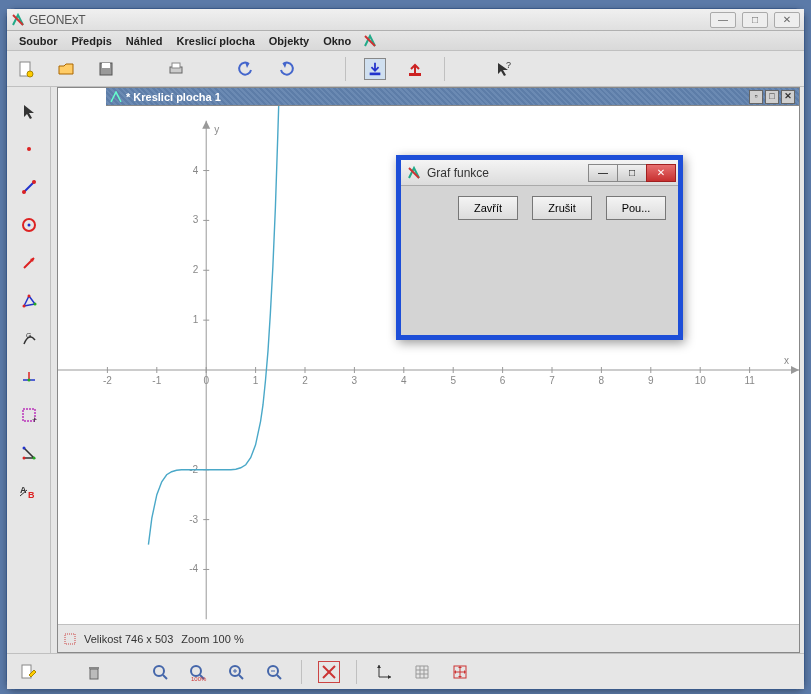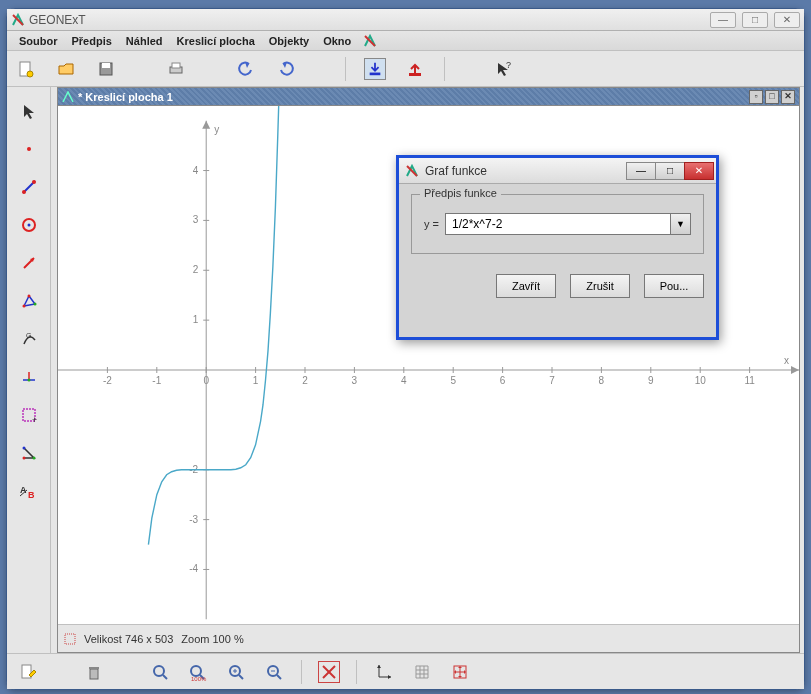--- a/index.html
+++ b/index.html
@@ -22,36 +22,36 @@
   .tsep { width: 1px; height: 24px; background: #c0c0c0; }
   
   .client { position: absolute; top: 78px; left: 0; right: 0; bottom: 36px; display: flex; }
   
   .toolbox { width: 44px; background: #e6e6e6; border-right: 1px solid #c0c0c0; display: flex; flex-direction: column; align-items: center; padding-top: 12px; gap: 14px; }
   .toolitem { width: 24px; height: 24px; display: flex; align-items: center; justify-content: center; }
   
   .canvas-area { flex: 1; background: #e6e6e6; padding: 0 4px 0 6px; position: relative; }
   
   .inner-window { position: absolute; top: 0; left: 6px; right: 4px; bottom: 0; background: #fff; border: 1px solid #888; }
-  .inner-titlebar { height: 18px; background: repeating-linear-gradient(45deg,#5d7da8,#5d7da8 2px,#6b8ab3 2px,#6b8ab3 4px); border-bottom: 1px solid #888; display: flex; align-items: center; padding: 0 4px; color: #fff; font-weight: bold; font-size: 11px; }
+  .inner-titlebar { height: 18px; background: repeating-linear-gradient(45deg,#5d7da8,#5d7da8 2px,#6b8ab3 2px,#6b8ab3 4px); border-bottom: 1px solid #888; display: flex; align-items: center; padding: 0 4px; color: #fff; font-weight: bold; font-size: 11px; margin-left: 48px; }
   .inner-titlebar .logo2 { width: 12px; height: 12px; margin-right: 4px; }
   .inner-titlebar .ititle { flex: 1; }
   .inner-titlebar .ibtns { display: flex; gap: 2px; }
   .ibtn { width: 14px; height: 14px; background: #d0d0d0; border: 1px solid #666; font-size: 9px; text-align: center; line-height: 11px; color: #333; }
   
   .plot-wrap { position: absolute; top: 18px; left: 0; right: 0; bottom: 18px; background: #fff; overflow: hidden; }
   .plot-svg { width: 100%; height: 100%; }
   
   .statusbar-inner { position: absolute; bottom: 0; left: 0; right: 0; height: 28px; background: #e6e6e6; border-top: 1px solid #c0c0c0; display: flex; align-items: center; padding: 0 6px; gap: 8px; font-size: 11px; color: #333; }
   .status-icon { width: 12px; height: 12px; }
   
   .bottombar { position: absolute; bottom: 0; left: 0; right: 0; height: 36px; background: #e6e6e6; border-top: 1px solid #c0c0c0; display: flex; align-items: center; padding: 0 10px; gap: 16px; }
   
   
-  .dialog { position: absolute; top: 146px; left: 389px; width: 323px; height: 185px; background: #d4d4d4; border: 3px solid #1d4ed8; box-shadow: 2px 3px 10px rgba(0,0,0,.4); }
+  .dialog { position: absolute; top: 146px; left: 389px; width: 287px; height: 185px; background: #d4d4d4; border: 5px solid #1d4ed8; box-shadow: 2px 3px 10px rgba(0,0,0,.4); }
   .dlg-titlebar { height: 26px; background: linear-gradient(#f4f4f4,#dcdcdc); border-bottom: 1px solid #aaa; display: flex; align-items: center; padding: 0 2px 0 6px; }
   .dlg-titlebar .dlogo { width: 14px; height: 14px; margin-right: 6px; }
   .dlg-titlebar .dtitle { flex: 1; font-size: 12px; color: #333; }
   .dlg-winbtns { display: flex; }
   .dlg-winbtn { width: 30px; height: 18px; border: 1px solid #888; background: linear-gradient(#f0f0f0,#d0d0d0); text-align: center; font-size: 10px; line-height: 15px; margin-left: -1px;}
   .dlg-winbtn.close { background: linear-gradient(#e87070,#c73030); color: #fff; border-color:#a02020;}
   
   .dlg-body { padding: 10px 12px; }
   .fieldset { border: 1px solid #999; padding: 18px 12px 18px 12px; position: relative; }
   .fieldset-legend { position: absolute; top: -8px; left: 8px; background: #d4d4d4; padding: 0 4px; font-size: 11px; color: #333; }
@@ -409,32 +409,20 @@
             <path d="M2 2 L12 12" stroke="#c33" stroke-width="2"></path>
           </svg>
         </span>
       <span class="dtitle">Graf funkce</span>
       <div class="dlg-winbtns">
         <div class="dlg-winbtn">—</div>
         <div class="dlg-winbtn">□</div>
         <div class="dlg-winbtn close">✕</div>
       </div>
     </div>
-    <div class="dlg-body">
-      <div class="fieldset">
-        <span class="fieldset-legend">Předpis funkce</span>
-        <div class="formula-row">
-          <label>y =</label>
-          <div class="combo">
-            <input type="text" value="1/2*x^7-2" style="">
-            <div class="drop">▼</div>
-          </div>
-        </div>
-      </div>
-    </div>
     <div class="dlg-buttons">
       <button class="dlg-btn">Zavřít</button>
       <button class="dlg-btn">Zrušit</button>
       <button class="dlg-btn">Pou...</button>
     </div>
   </div>
 
 </div>
 
 </body></html>

